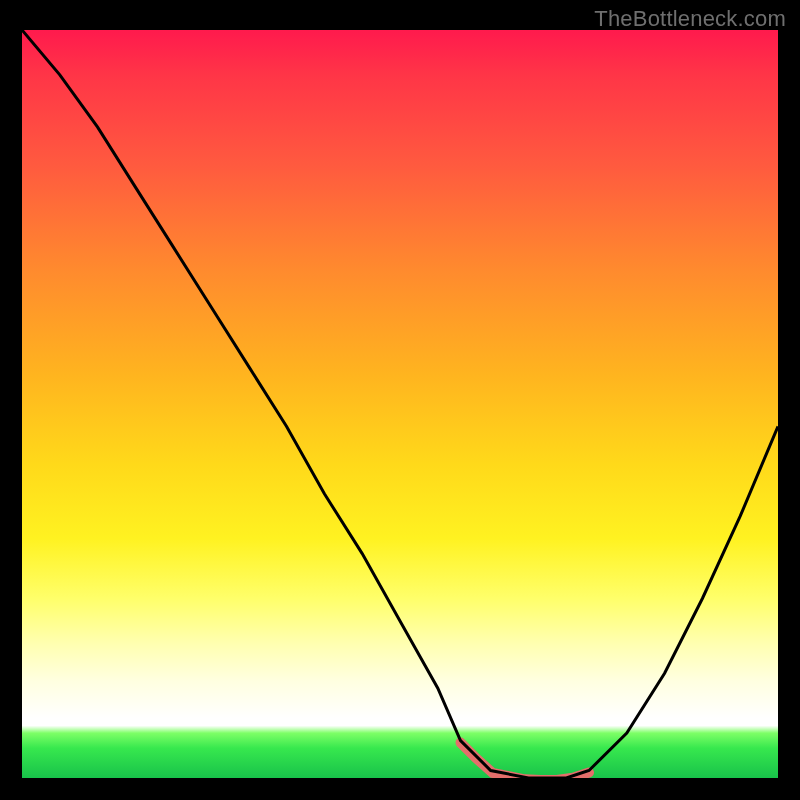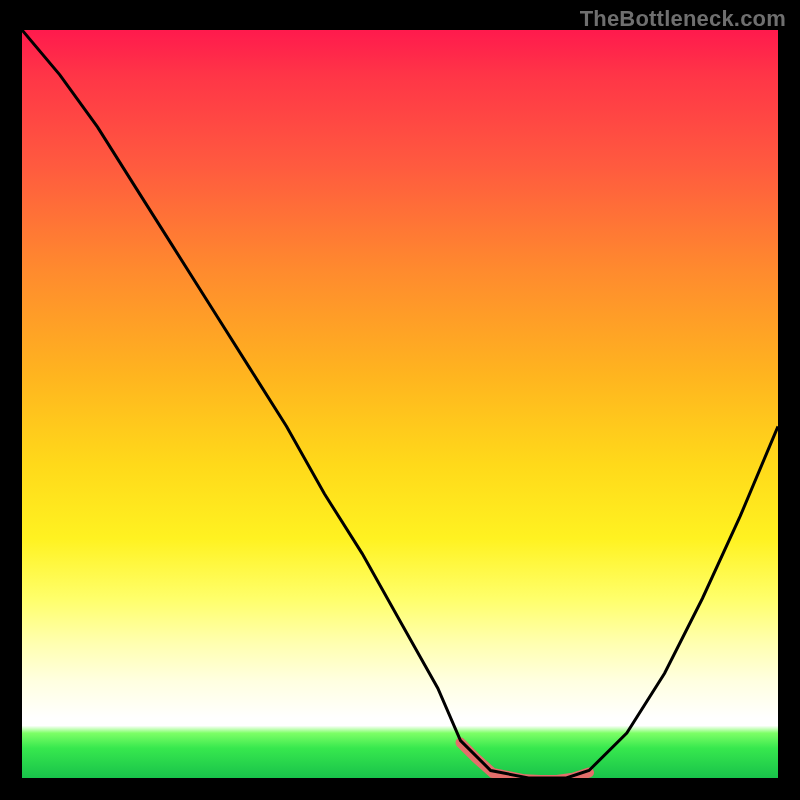--- a/index.html
+++ b/index.html
@@ -16,21 +16,21 @@
     width: 800px;
     height: 800px;
     background: #000;
   }
   .watermark {
     position: absolute;
     top: 6px;
     right: 14px;
     color: #6f6f6f;
     font-size: 22px;
-    font-weight: 700;
+    font-weight: 400;
     letter-spacing: 0.2px;
     z-index: 20;
   }
   
   .panel {
     position: absolute;
     left: 22px;
     right: 22px;
     top: 30px;
     bottom: 22px;

